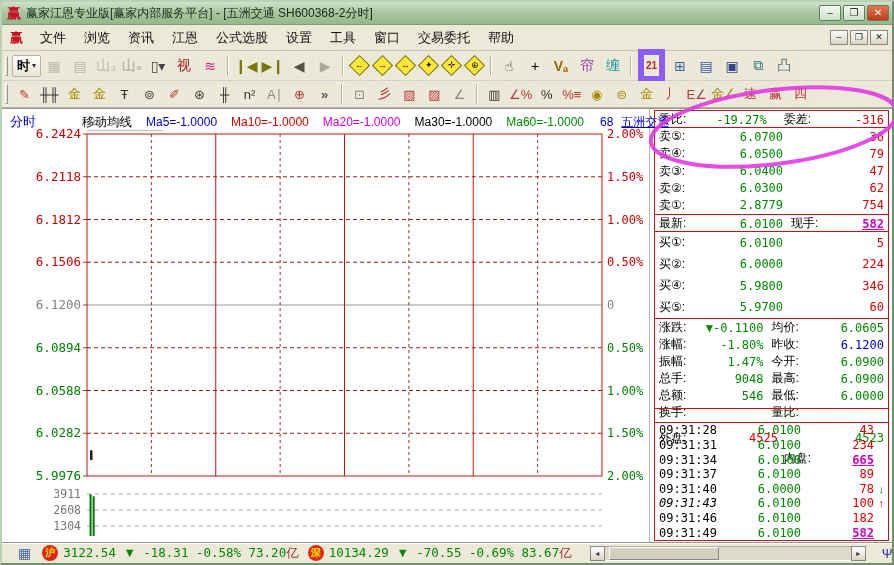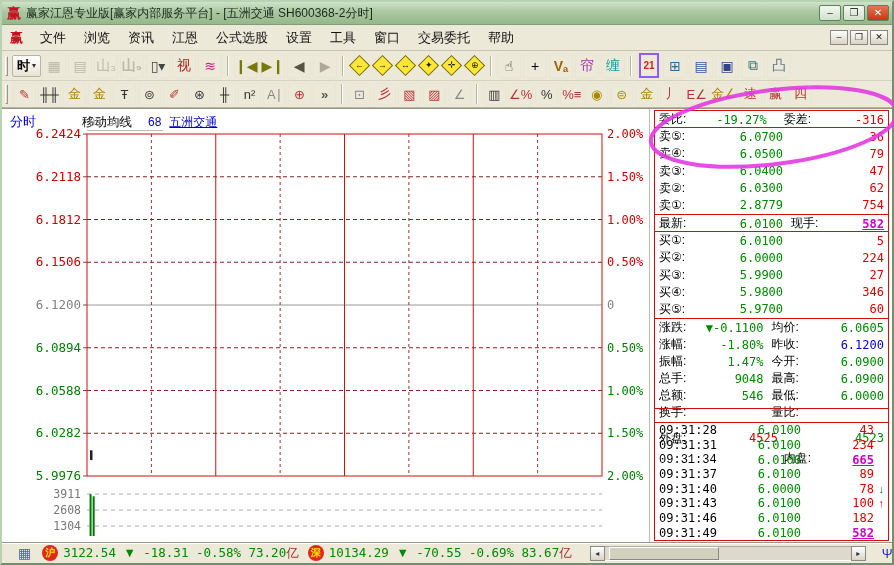--- a/index.html
+++ b/index.html
@@ -34,21 +34,21 @@
   .grip { width:3px; height:20px; border:1px solid #fff; border-right-color:#9a968a; border-bottom-color:#9a968a;
           margin:0 4px 0 1px; background:#e4e0d0; }
   .tb-btn { min-width:24px; height:24px; display:flex; align-items:center; justify-content:center;
             border:1px solid #e8e5d6; border-radius:2px; margin:0 1px; background:transparent; font-size:14px;
             cursor:default; white-space:nowrap; }
   .row2 .tb-btn { height:22px; min-width:23px; font-size:13px; }
   .tb-sep { width:2px; height:20px; border-left:1px solid #b8b4a4; border-right:1px solid #fff; margin:0 4px; }
   .period-btn { display:flex; align-items:center; gap:2px; padding:0 4px; border:1px solid #b8b4a4; height:22px;
                 background:linear-gradient(#fff,#e8e4d4); border-radius:2px; font-size:13px; font-weight:bold; }
   .drop-arrow { font-size:8px; color:#333; }
-  .boxed-glyph { border:2px solid #8b5cf6; padding:4px 2px; font-size:10px; font-weight:bold; line-height:13px; }
+  .boxed-glyph { border:6px solid #8b5cf6; padding:4px 2px; font-size:10px; font-weight:bold; line-height:13px; }
   .diamond { width:15px; height:15px; background:#ffe733; border:1px solid #6a6a20; transform:rotate(45deg);
              display:flex; align-items:center; justify-content:center; margin:0 3px; }
   .diamond span { transform:rotate(-45deg); font-size:9px; color:#222; line-height:1; }
 
   
   .content { flex:none; height:434px; display:flex; background:#fff; border-top:1px solid #9a968a; position:relative; }
   .chart-area { width:651px; position:relative; border-right:1px solid #c0bcac; }
   .mode-label { position:absolute; left:8px; top:4px; color:#0000cc; font-size:13px; }
   .ma-row { position:absolute; left:80px; top:5px; width:570px; display:flex; align-items:baseline; font-size:12px;
             white-space:nowrap; }
@@ -339,20 +339,27 @@
           <span style="color: rgb(187, 51, 51);">四</span>
         </span>
       </span>
   </div>
 
   <div class="content">
     <div class="chart-area">
       <span class="mode-label">分时</span>
       <div class="ma-row">
         <span class="ov">移动均线</span>
+        <span id="ma-items" style="display:flex;">
+            <span class="ma-item" style="color: rgb(0, 0, 204);">Ma5=-1.0000</span>
+            <span class="ma-item" style="color: rgb(204, 0, 0);">Ma10=-1.0000</span>
+            <span class="ma-item" style="color: rgb(204, 0, 204);">Ma20=-1.0000</span>
+            <span class="ma-item" style="color: rgb(0, 0, 0);">Ma30=-1.0000</span>
+            <span class="ma-item" style="color: rgb(0, 136, 0);">Ma60=-1.0000</span>
+          </span>
         <span class="count-lbl">68</span>
         <span class="stock-lbl">五洲交通</span>
       </div>
       <svg id="plot-svg" width="651" height="434" viewBox="0 0 651 434" style="position:absolute;left:0;top:0;">
           <text x="87" y="17" text-anchor="start" fill="#999999" font-size="10.5">09:30</text>
           <line x1="85" y1="21.5" x2="161" y2="21.5" stroke="#bbbbbb"></line>
           <line x1="81" y1="25" x2="85" y2="25" stroke="#884444"></line>
           <text x="79" y="29" text-anchor="end" fill="#cc0000" font-size="12.5">6.2424</text>
           <text x="605" y="29" text-anchor="start" fill="#cc0000" font-size="12">2.00%</text>
           <line x1="85" y1="67.75" x2="600" y2="67.75" stroke="#882222" stroke-dasharray="4 3"></line>
@@ -455,25 +462,20 @@
             <span class="plabel">买①:</span>
             <span class="pval c-green price-col">6.0100</span>
             <span class="pval c-red qty">5</span>
           </div>
           <div class="prow">
             <span class="plabel">买②:</span>
             <span class="pval c-green price-col">6.0000</span>
             <span class="pval c-red qty">224</span>
           </div>
           <div class="prow">
-            <span class="plabel">买③:</span>
-            <span class="pval c-green price-col">5.9900</span>
-            <span class="pval c-red qty">27</span>
-          </div>
-          <div class="prow">
             <span class="plabel">买④:</span>
             <span class="pval c-green price-col">5.9800</span>
             <span class="pval c-red qty">346</span>
           </div>
           <div class="prow">
             <span class="plabel">买⑤:</span>
             <span class="pval c-green price-col">5.9700</span>
             <span class="pval c-red qty">60</span>
           </div>
         </div>
@@ -554,39 +556,39 @@
             <span class="pval c-red qty">43</span>
             <span class="tick-arrow "></span>
           </div>
           <div class="prow">
             <span class="pval c-black" style="width: 64px;">09:31:31</span>
             <span class="pval c-green price-col">6.0100</span>
             <span class="pval c-red qty">234</span>
             <span class="tick-arrow "></span>
           </div>
           <div class="prow">
-            <span class="pval c-black" style="width: 64px; font-family: Liberation Mono, monospace;">09:31:34</span>
+            <span class="pval c-black" style="width: 64px;">09:31:34</span>
             <span class="pval c-green price-col">6.0100</span>
             <span class="pval c-mag qty">665</span>
             <span class="tick-arrow "></span>
           </div>
           <div class="prow">
             <span class="pval c-black" style="width: 64px;">09:31:37</span>
             <span class="pval c-green price-col">6.0100</span>
             <span class="pval c-red qty">89</span>
             <span class="tick-arrow "></span>
           </div>
           <div class="prow">
             <span class="pval c-black" style="width: 64px;">09:31:40</span>
             <span class="pval c-green price-col">6.0000</span>
             <span class="pval c-red qty">78</span>
             <span class="tick-arrow c-green">↓</span>
           </div>
           <div class="prow">
-            <span class="pval c-black" style="width: 64px;">09:31:43</span>
+            <span class="pval c-black" style="width: 64px; font-style: italic;">09:31:43</span>
             <span class="pval c-green price-col">6.0100</span>
             <span class="pval c-red qty">100</span>
             <span class="tick-arrow c-red">↑</span>
           </div>
           <div class="prow">
             <span class="pval c-black" style="width: 64px;">09:31:46</span>
             <span class="pval c-green price-col">6.0100</span>
             <span class="pval c-red qty">182</span>
             <span class="tick-arrow "></span>
           </div>

